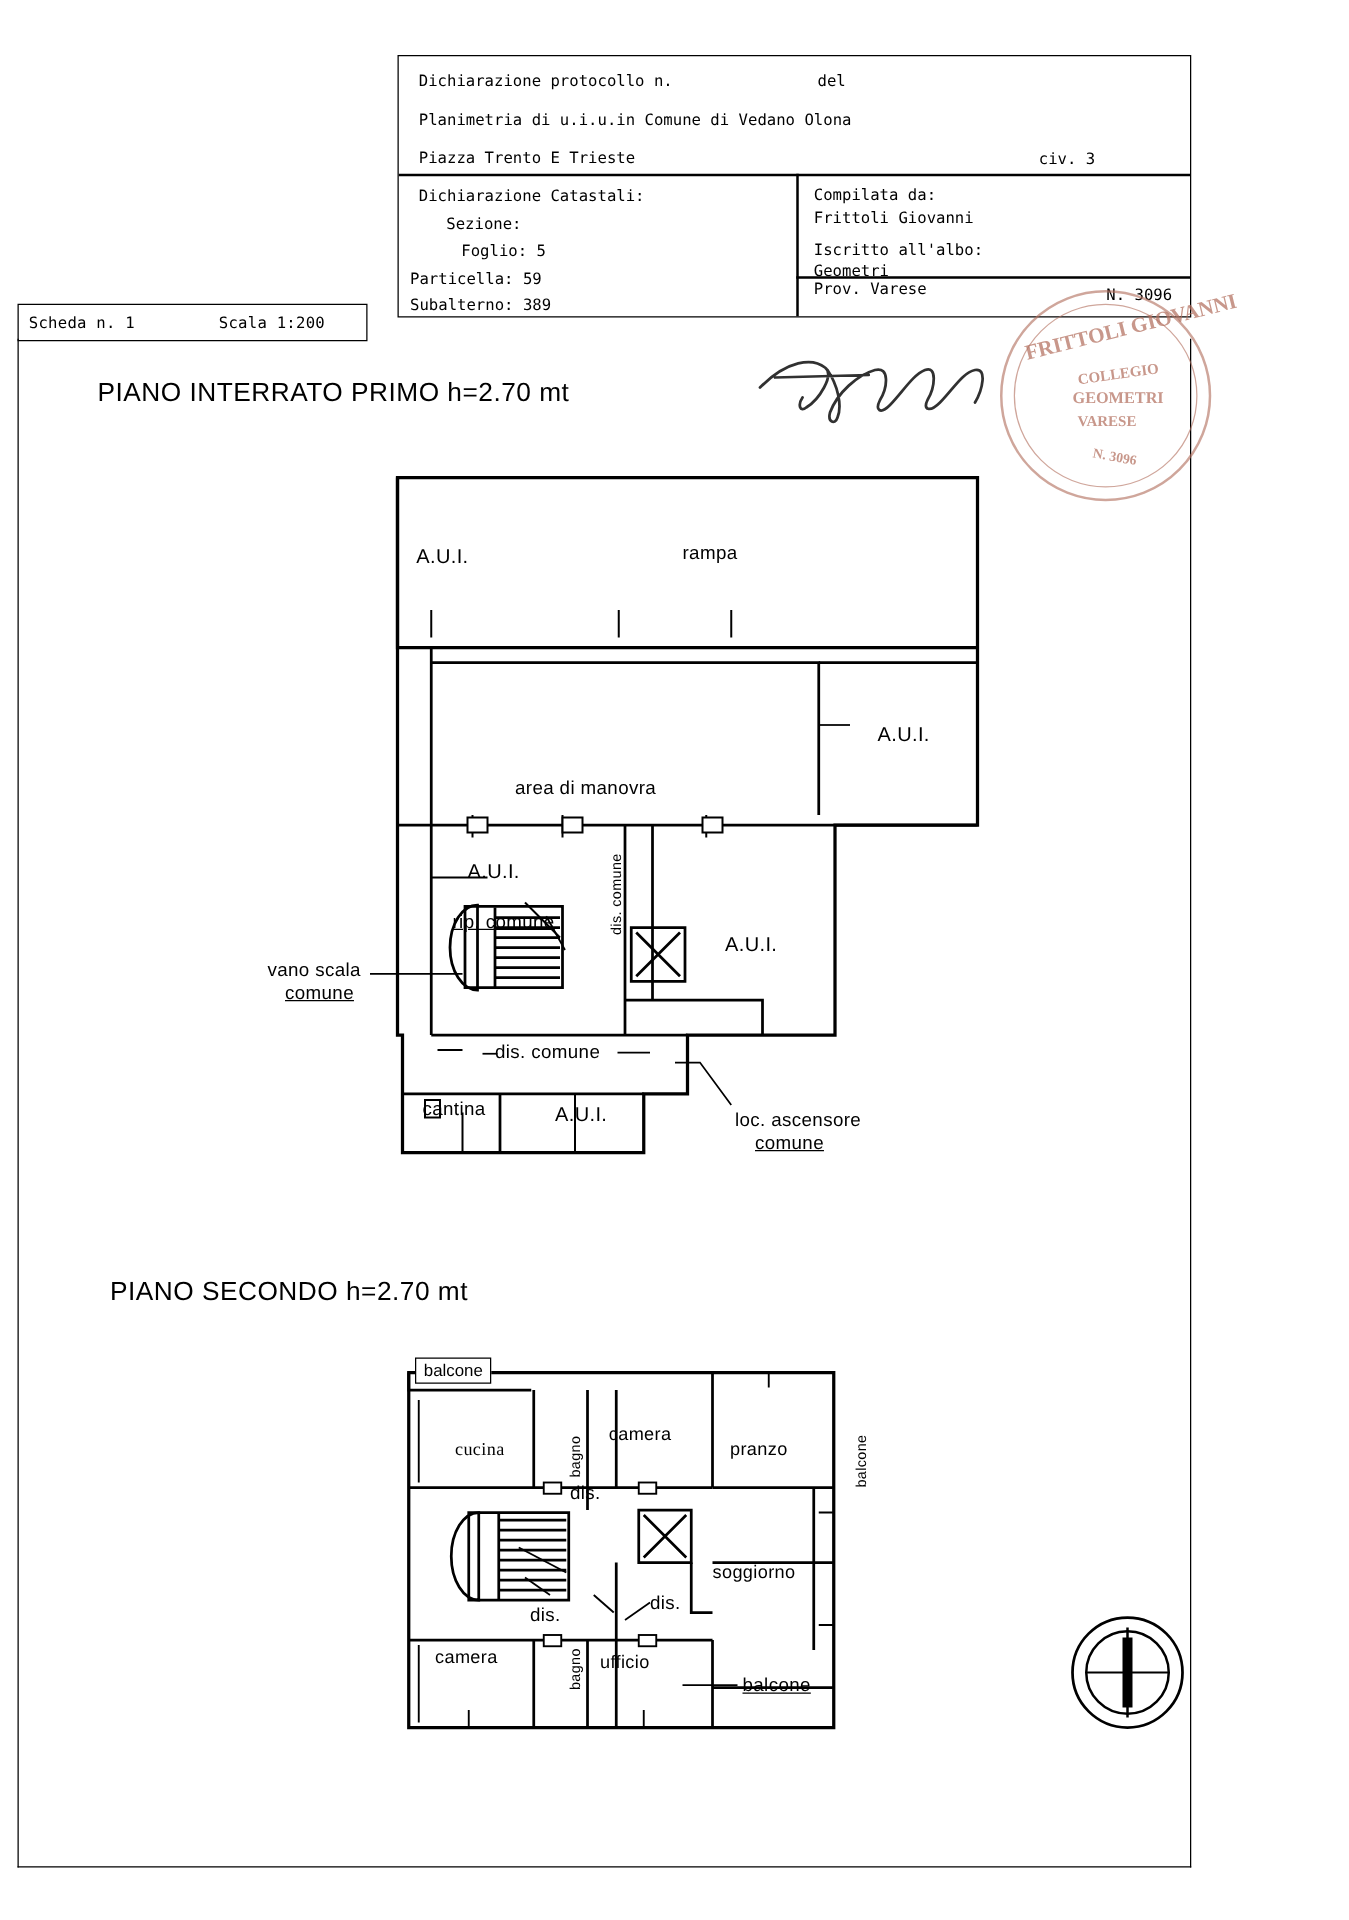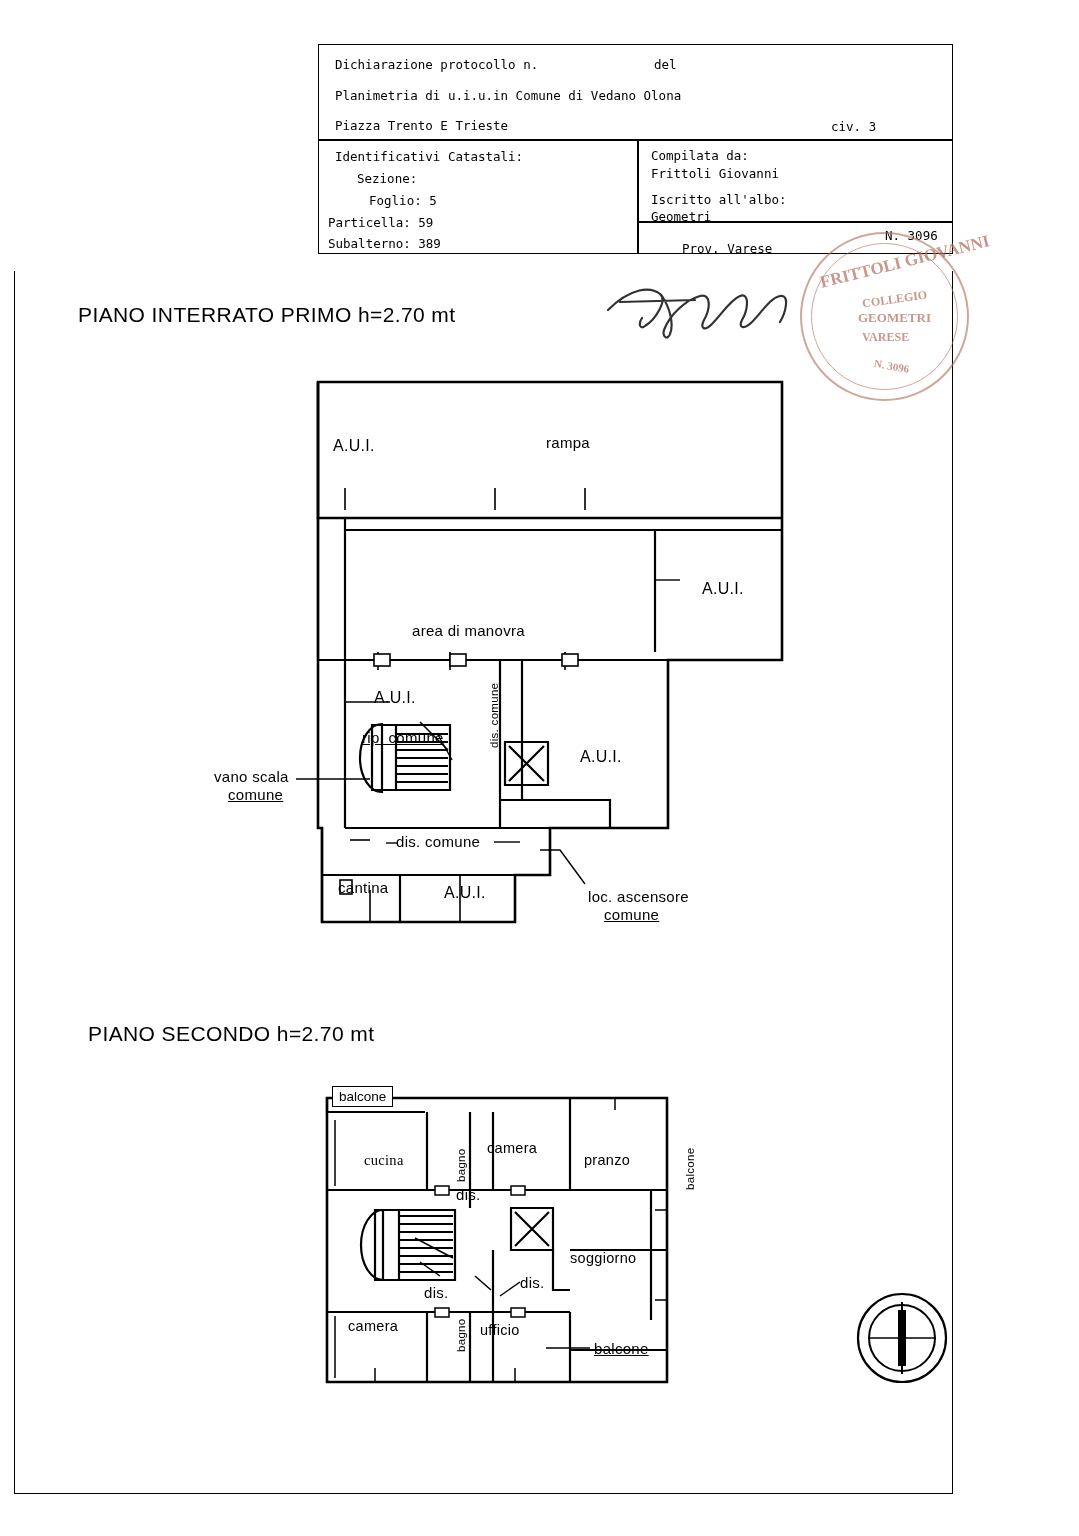--- a/index.html
+++ b/index.html
@@ -61,34 +61,38 @@
     <div class="divh" style="left:318px;top:94px;width:1.5px;height:114px;"></div>
 
     <div class="divh" style="left:318px;top:176px;width:315px;height:1.5px;"></div>
 
     <div class="hl" style="left:16px;top:12px;">Dichiarazione protocollo n.</div>
     <div class="hl" style="left:335px;top:12px;">del</div>
     <div class="hl" style="left:16px;top:43px;">Planimetria di u.i.u.in Comune di Vedano Olona</div>
     <div class="hl" style="left:16px;top:73px;">Piazza Trento E Trieste</div>
     <div class="hl" style="left:512px;top:74px;">civ. 3</div>
 
-    <div class="hl" style="left:16px;top:104px;">Identificativi Catastali:</div>
+    <div class="hl" style="left:16px;top:104px;">Dichiarazione Catastali:</div>
     <div class="hl" style="left:38px;top:126px;">Sezione:</div>
     <div class="hl" style="left:50px;top:148px;">Foglio: 5</div>
     <div class="hl" style="left:9px;top:170px;">Particella: 59</div>
     <div class="hl" style="left:9px;top:191px;">Subalterno: 389</div>
 
     <div class="hl" style="left:332px;top:103px;">Compilata da:</div>
     <div class="hl" style="left:332px;top:121px;">Frittoli Giovanni</div>
     <div class="hl" style="left:332px;top:147px;text-align:right;">Iscritto all'albo:</div>
     <div class="hl" style="left:332px;top:164px;">Geometri</div>
-    <div class="hl" style="left:332px;top:196px;margin-left:31px;">Prov. Varese</div>
+    <div class="hl" style="left:332px;top:178px;">Prov. Varese</div>
     <div class="hl" style="left:566px;top:183px;">N. 3096</div>
   </div>
 
+  <div class="schedabox">
+    <div class="t1 mono">Scheda n. 1</div>
+    <div class="t2 mono">Scala 1:200</div>
+  </div>
 
   <div class="outer"></div>
 
   <div class="stamp"></div>
   <div class="stamptxt" style="left:818px;top:252px;font-size:17px;transform:rotate(-14deg);">FRITTOLI GIOVANNI</div>
   <div class="stamptxt" style="left:862px;top:292px;font-size:12px;transform:rotate(-8deg);">COLLEGIO</div>
   <div class="stamptxt" style="left:858px;top:310px;font-size:13px;">GEOMETRI</div>
   <div class="stamptxt" style="left:862px;top:330px;font-size:12px;">VARESE</div>
   <div class="stamptxt" style="left:874px;top:360px;font-size:11px;transform:rotate(10deg);">N. 3096</div>
 

